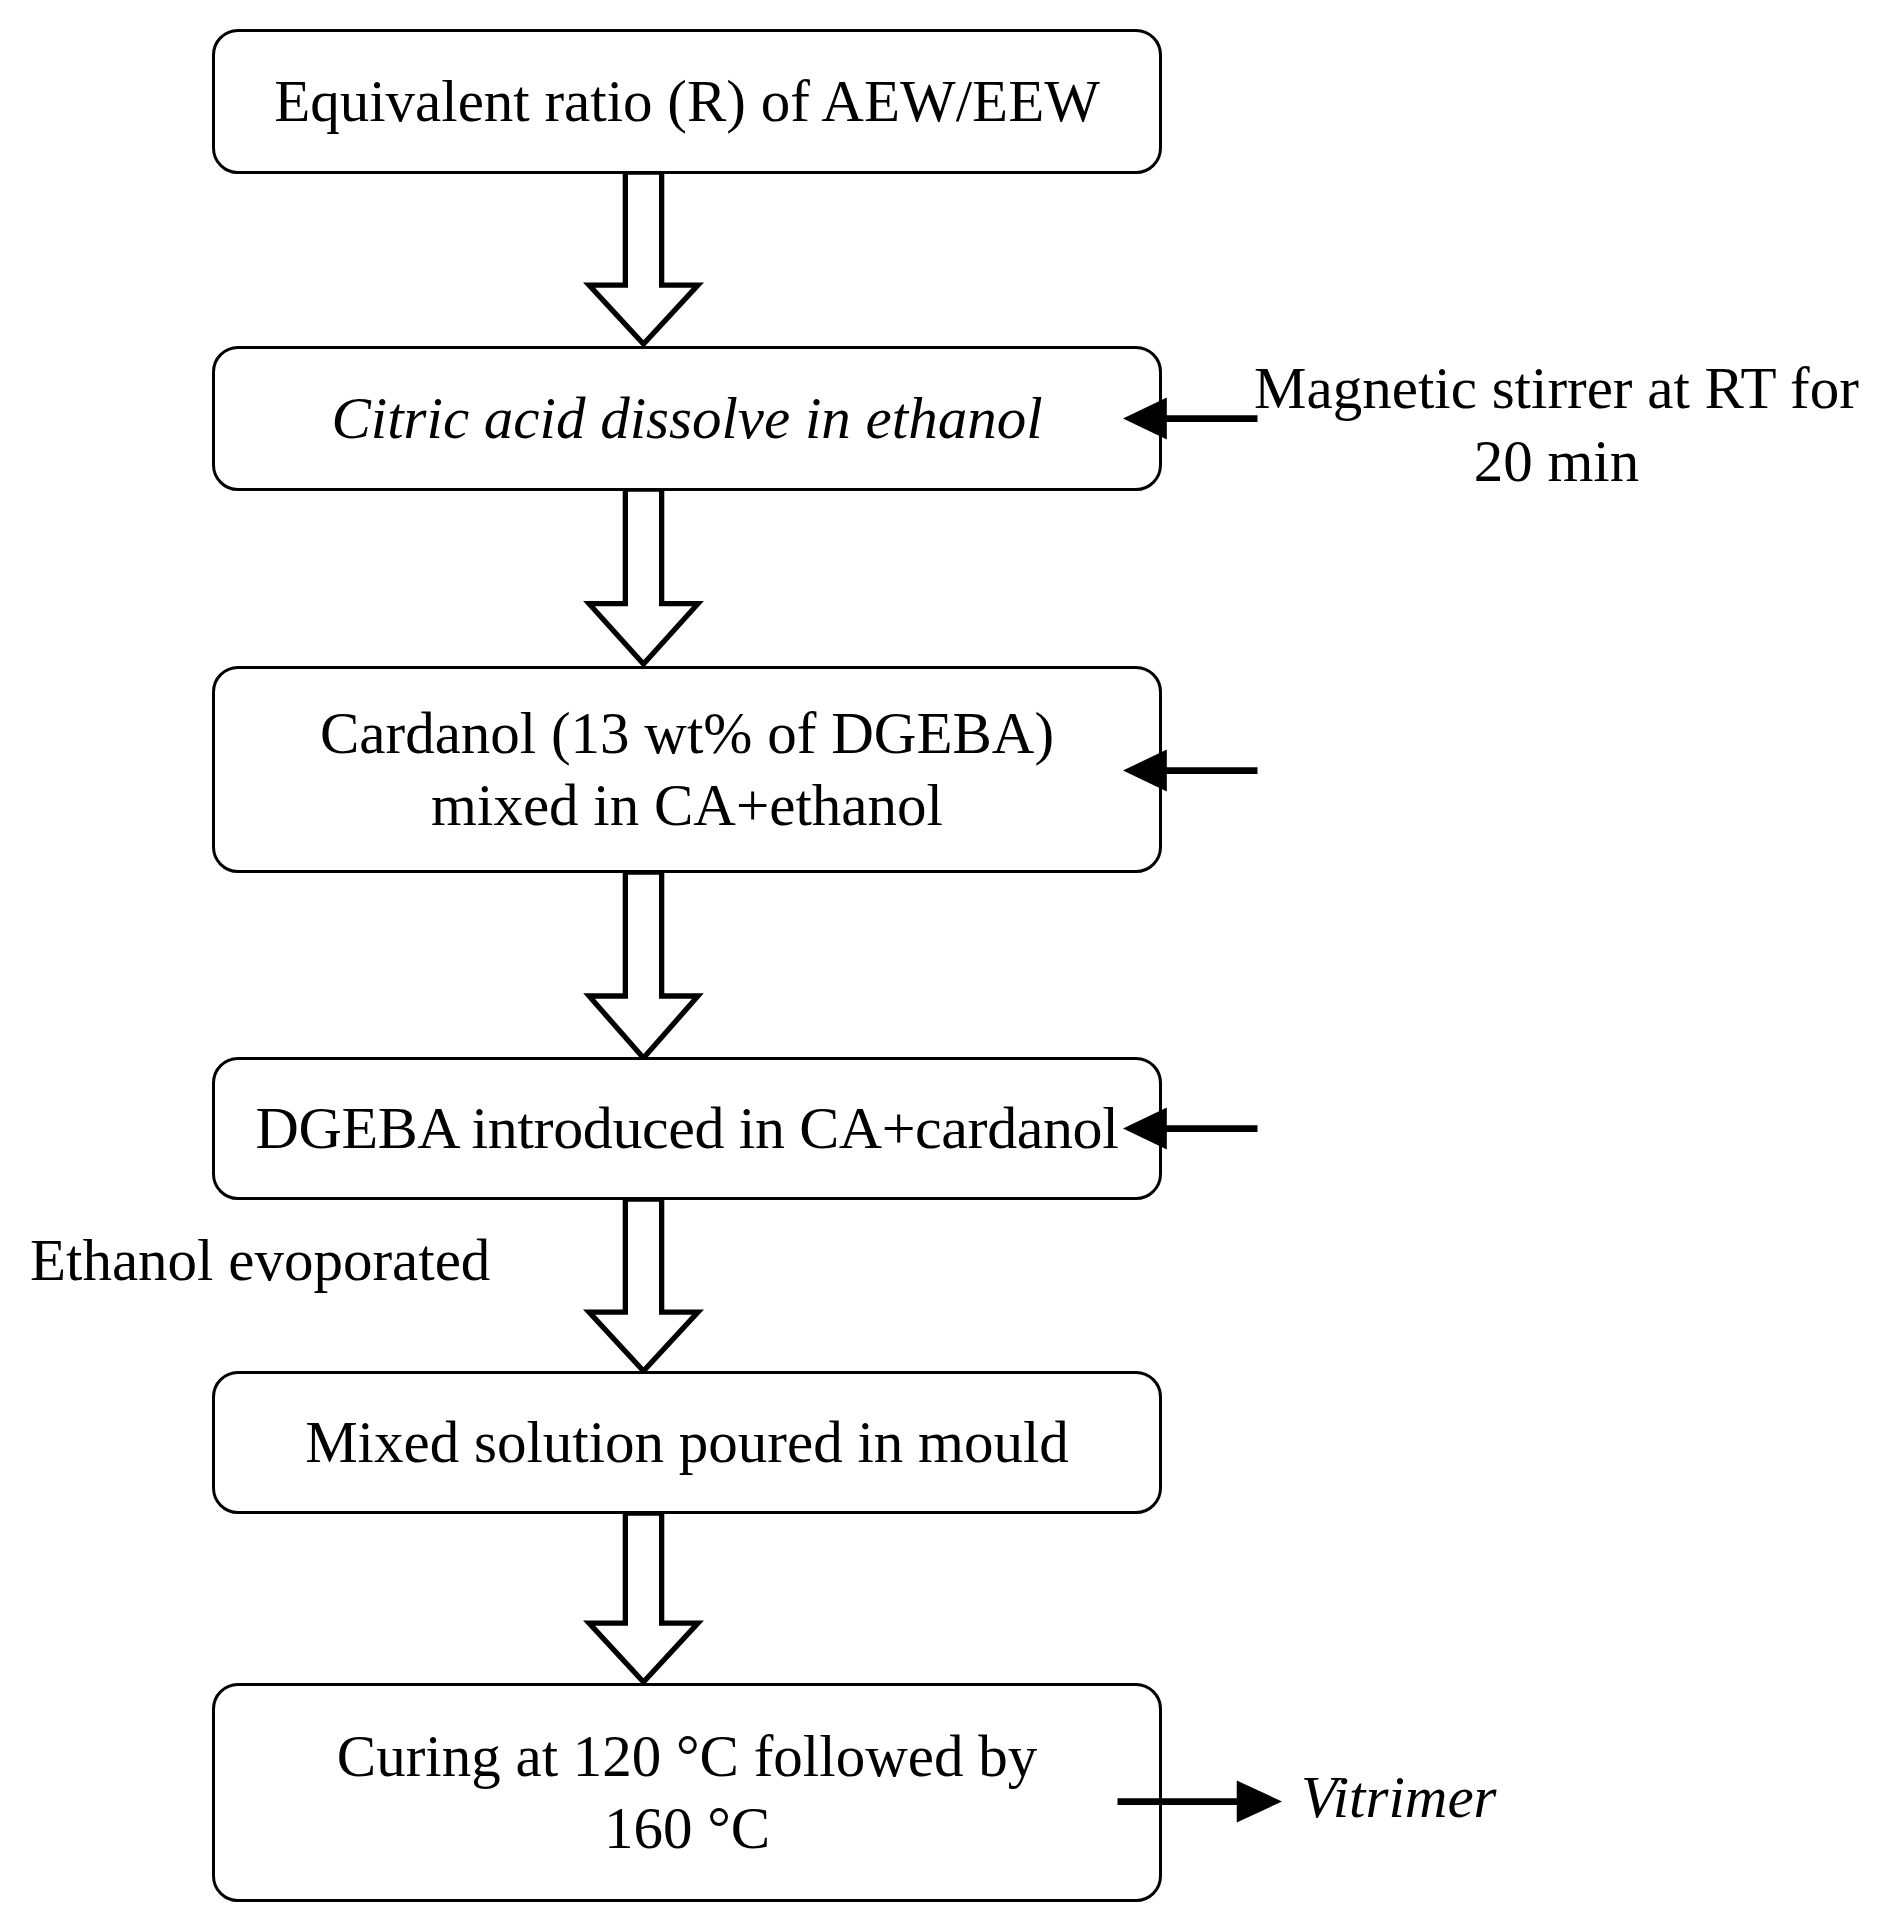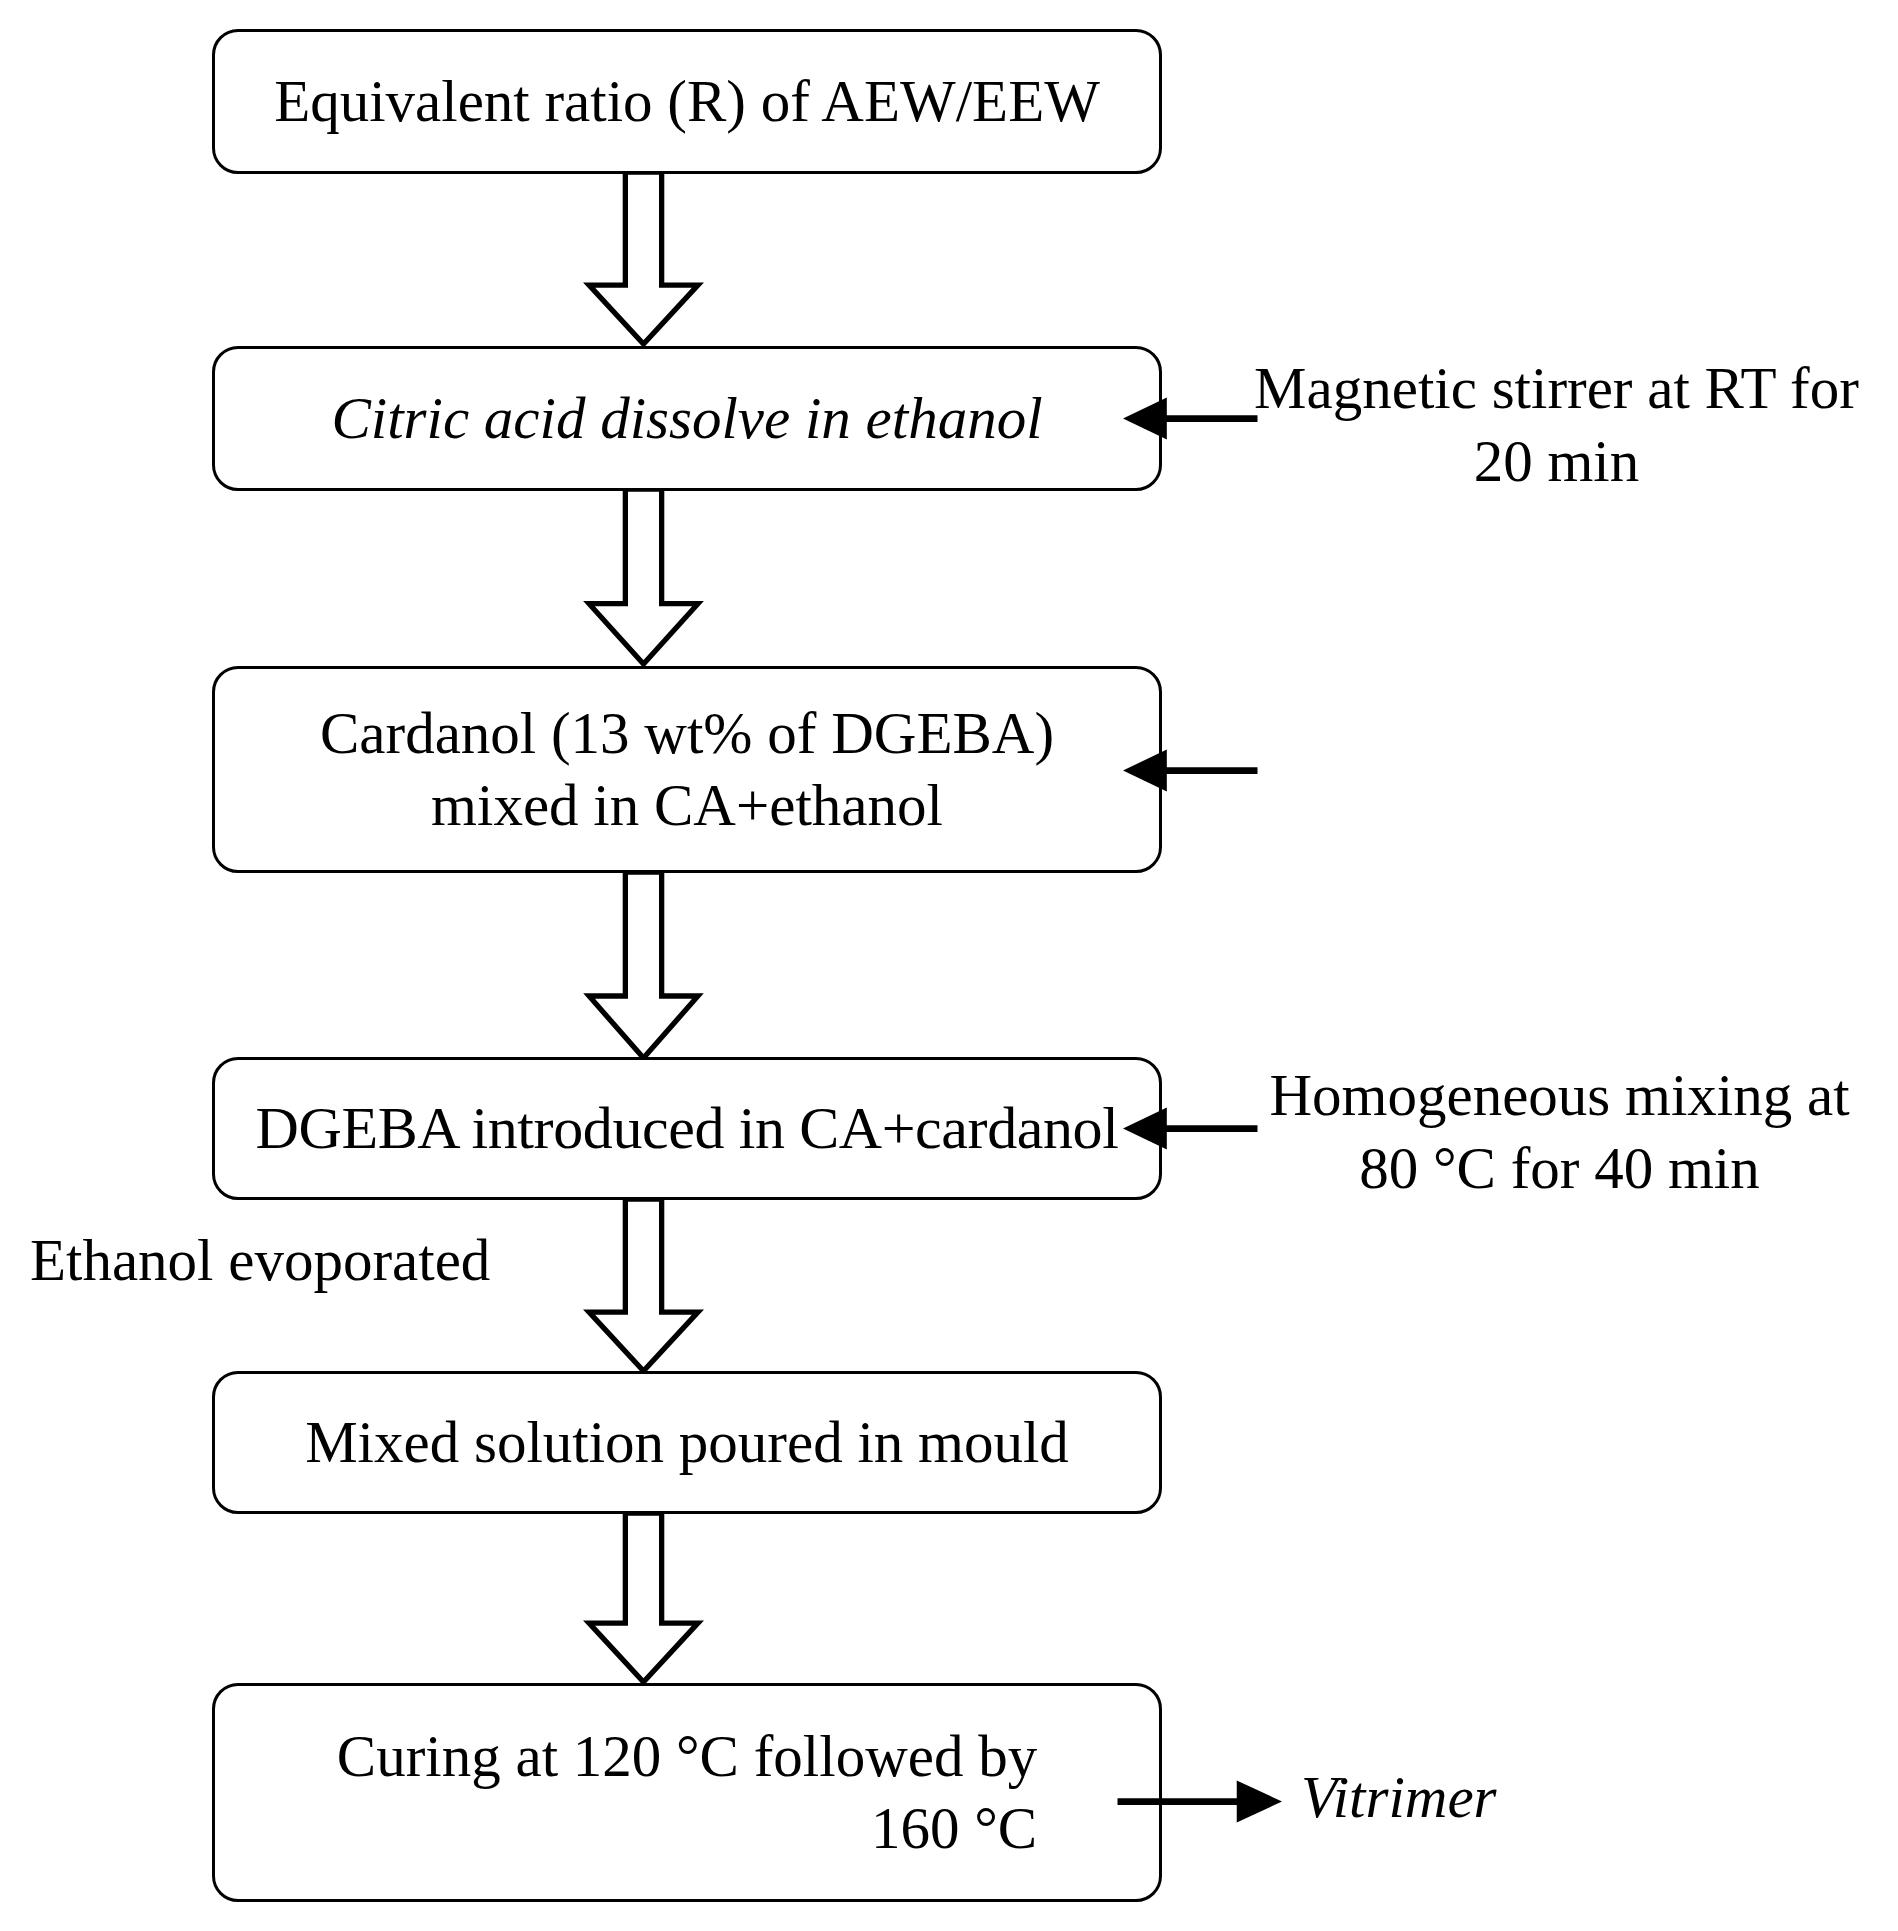--- a/index.html
+++ b/index.html
@@ -140,40 +140,38 @@
   </div>
 
   <div class="node tight" style="left:168px; top:1057px; width:950px; height:143px; font-size:60px;">DGEBA introduced in CA+cardanol</div>
 
   <div class="linearrow" style="left:1123px; top:1103px; width:136px; height:51px;">
     <svg viewBox="0 0 180 68" preserveAspectRatio="none">
       <line x1="178" y1="34" x2="52" y2="34"></line>
       <polygon points="0,34 58,6 58,62"></polygon>
     </svg>
   </div>
-  <div class="note" style="left:1227px; top:1059px; width:665px;">Homogeneous mixing at
-80 °C for 40 min</div>
 
   <div class="note left-note" style="left:30px; top:1224px;">Ethanol evoporated</div>
 
   <div class="blockarrow" style="left:583px; top:1199px; width:121px; height:175px;">
     <svg viewBox="0 0 160 232" preserveAspectRatio="none">
       <polygon points="56,0 104,0 104,150 152,150 80,228 8,150 56,150"></polygon>
     </svg>
   </div>
 
   <div class="node" style="left:168px; top:1371px; width:950px; height:143px;">Mixed solution poured in mould</div>
 
   <div class="blockarrow" style="left:583px; top:1513px; width:121px; height:172px;">
     <svg viewBox="0 0 160 228" preserveAspectRatio="none">
       <polygon points="56,0 104,0 104,146 152,146 80,224 8,146 56,146"></polygon>
     </svg>
   </div>
 
-  <div class="node" style="left:168px; top:1683px; width:950px; height:219px;text-align:right;">Curing at 120 °C followed by
+  <div class="node" style="left:168px; top:1683px; width:950px; height:219px;">Curing at 120 °C followed by
 160 °C</div>
 
   <div class="linearrow" style="left:1116px; top:1776px; width:166px; height:51px;">
     <svg viewBox="0 0 220 68" preserveAspectRatio="none">
       <line x1="2" y1="34" x2="168" y2="34"></line>
       <polygon points="220,34 160,6 160,62"></polygon>
     </svg>
   </div>
   <div class="note plain" style="left:1301px; top:1761px;">Vitrimer</div>
 

